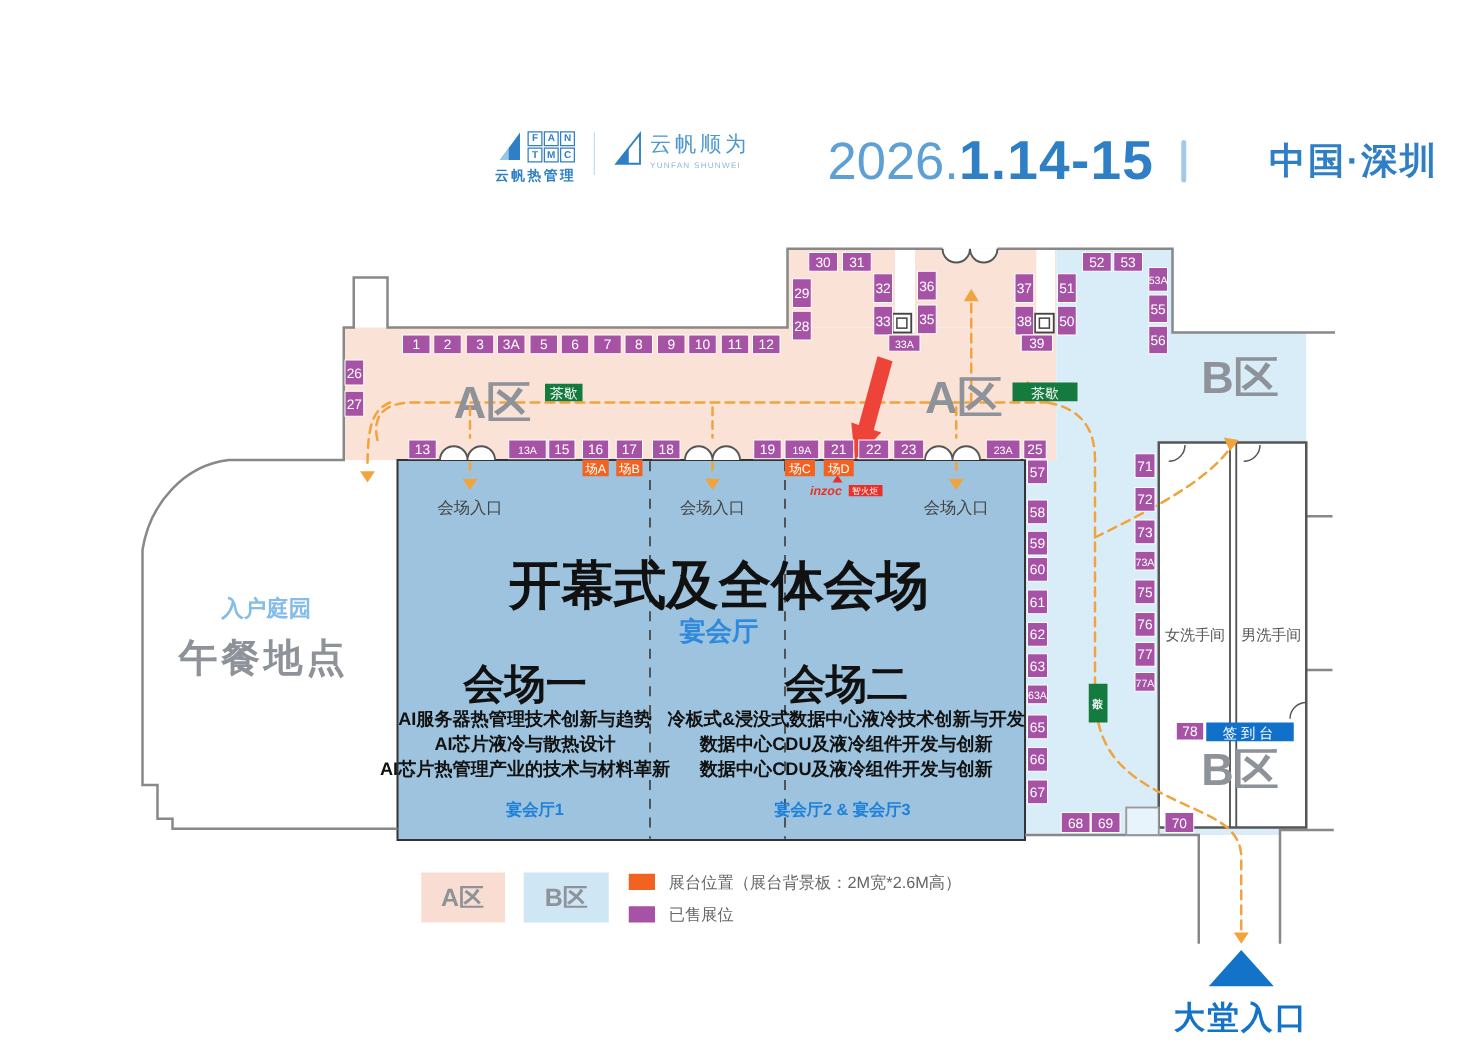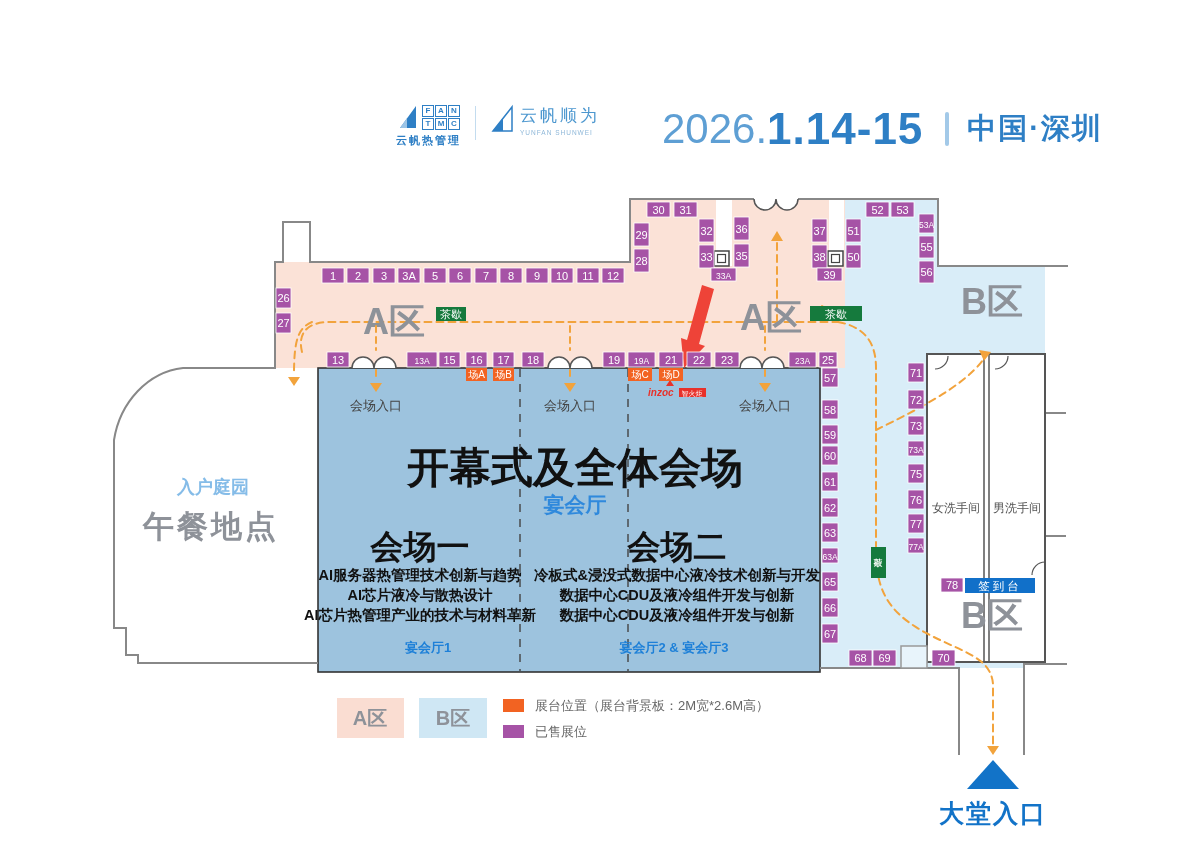--- a/index.html
+++ b/index.html
@@ -19,21 +19,21 @@
   .logo-name{color:#2E7FC5;font-size:11px;letter-spacing:2px;margin-top:3px;font-weight:bold;}
   .logo-sep{width:1px;height:34px;background:#C3DCEF;margin-top:2px;}
   .logo2{display:flex;align-items:flex-start;gap:4px;}
   .logo2-col{display:flex;flex-direction:column;}
   .logo2-name{color:#4C97CF;font-size:17px;letter-spacing:3px;}
   .logo2-sub{color:#8FB8D9;font-size:6.5px;letter-spacing:1px;margin-top:2px;}
   .datebar{position:absolute;left:662px;top:104px;display:flex;align-items:center;}
   .yr{font-size:42px;font-weight:300;color:#5E9FD4;}
   .days{font-size:44px;font-weight:800;color:#2E7FC5;letter-spacing:1px;}
   .date-div{width:4px;height:34px;background:#A3C9E8;border-radius:2px;margin:0 18px 0 22px;}
-  .loc{font-size:29px;font-weight:800;color:#2E7FC5;letter-spacing:2px;}
+  .loc{font-size:29px;font-weight:800;color:#2E7FC5;letter-spacing:2px;margin-left:48px;}
   svg text{user-select:none;}
 </style>
 </head>
 <body>
 
 <div id="page">
 
 
   <div class="logos">
     <div class="logo1">

